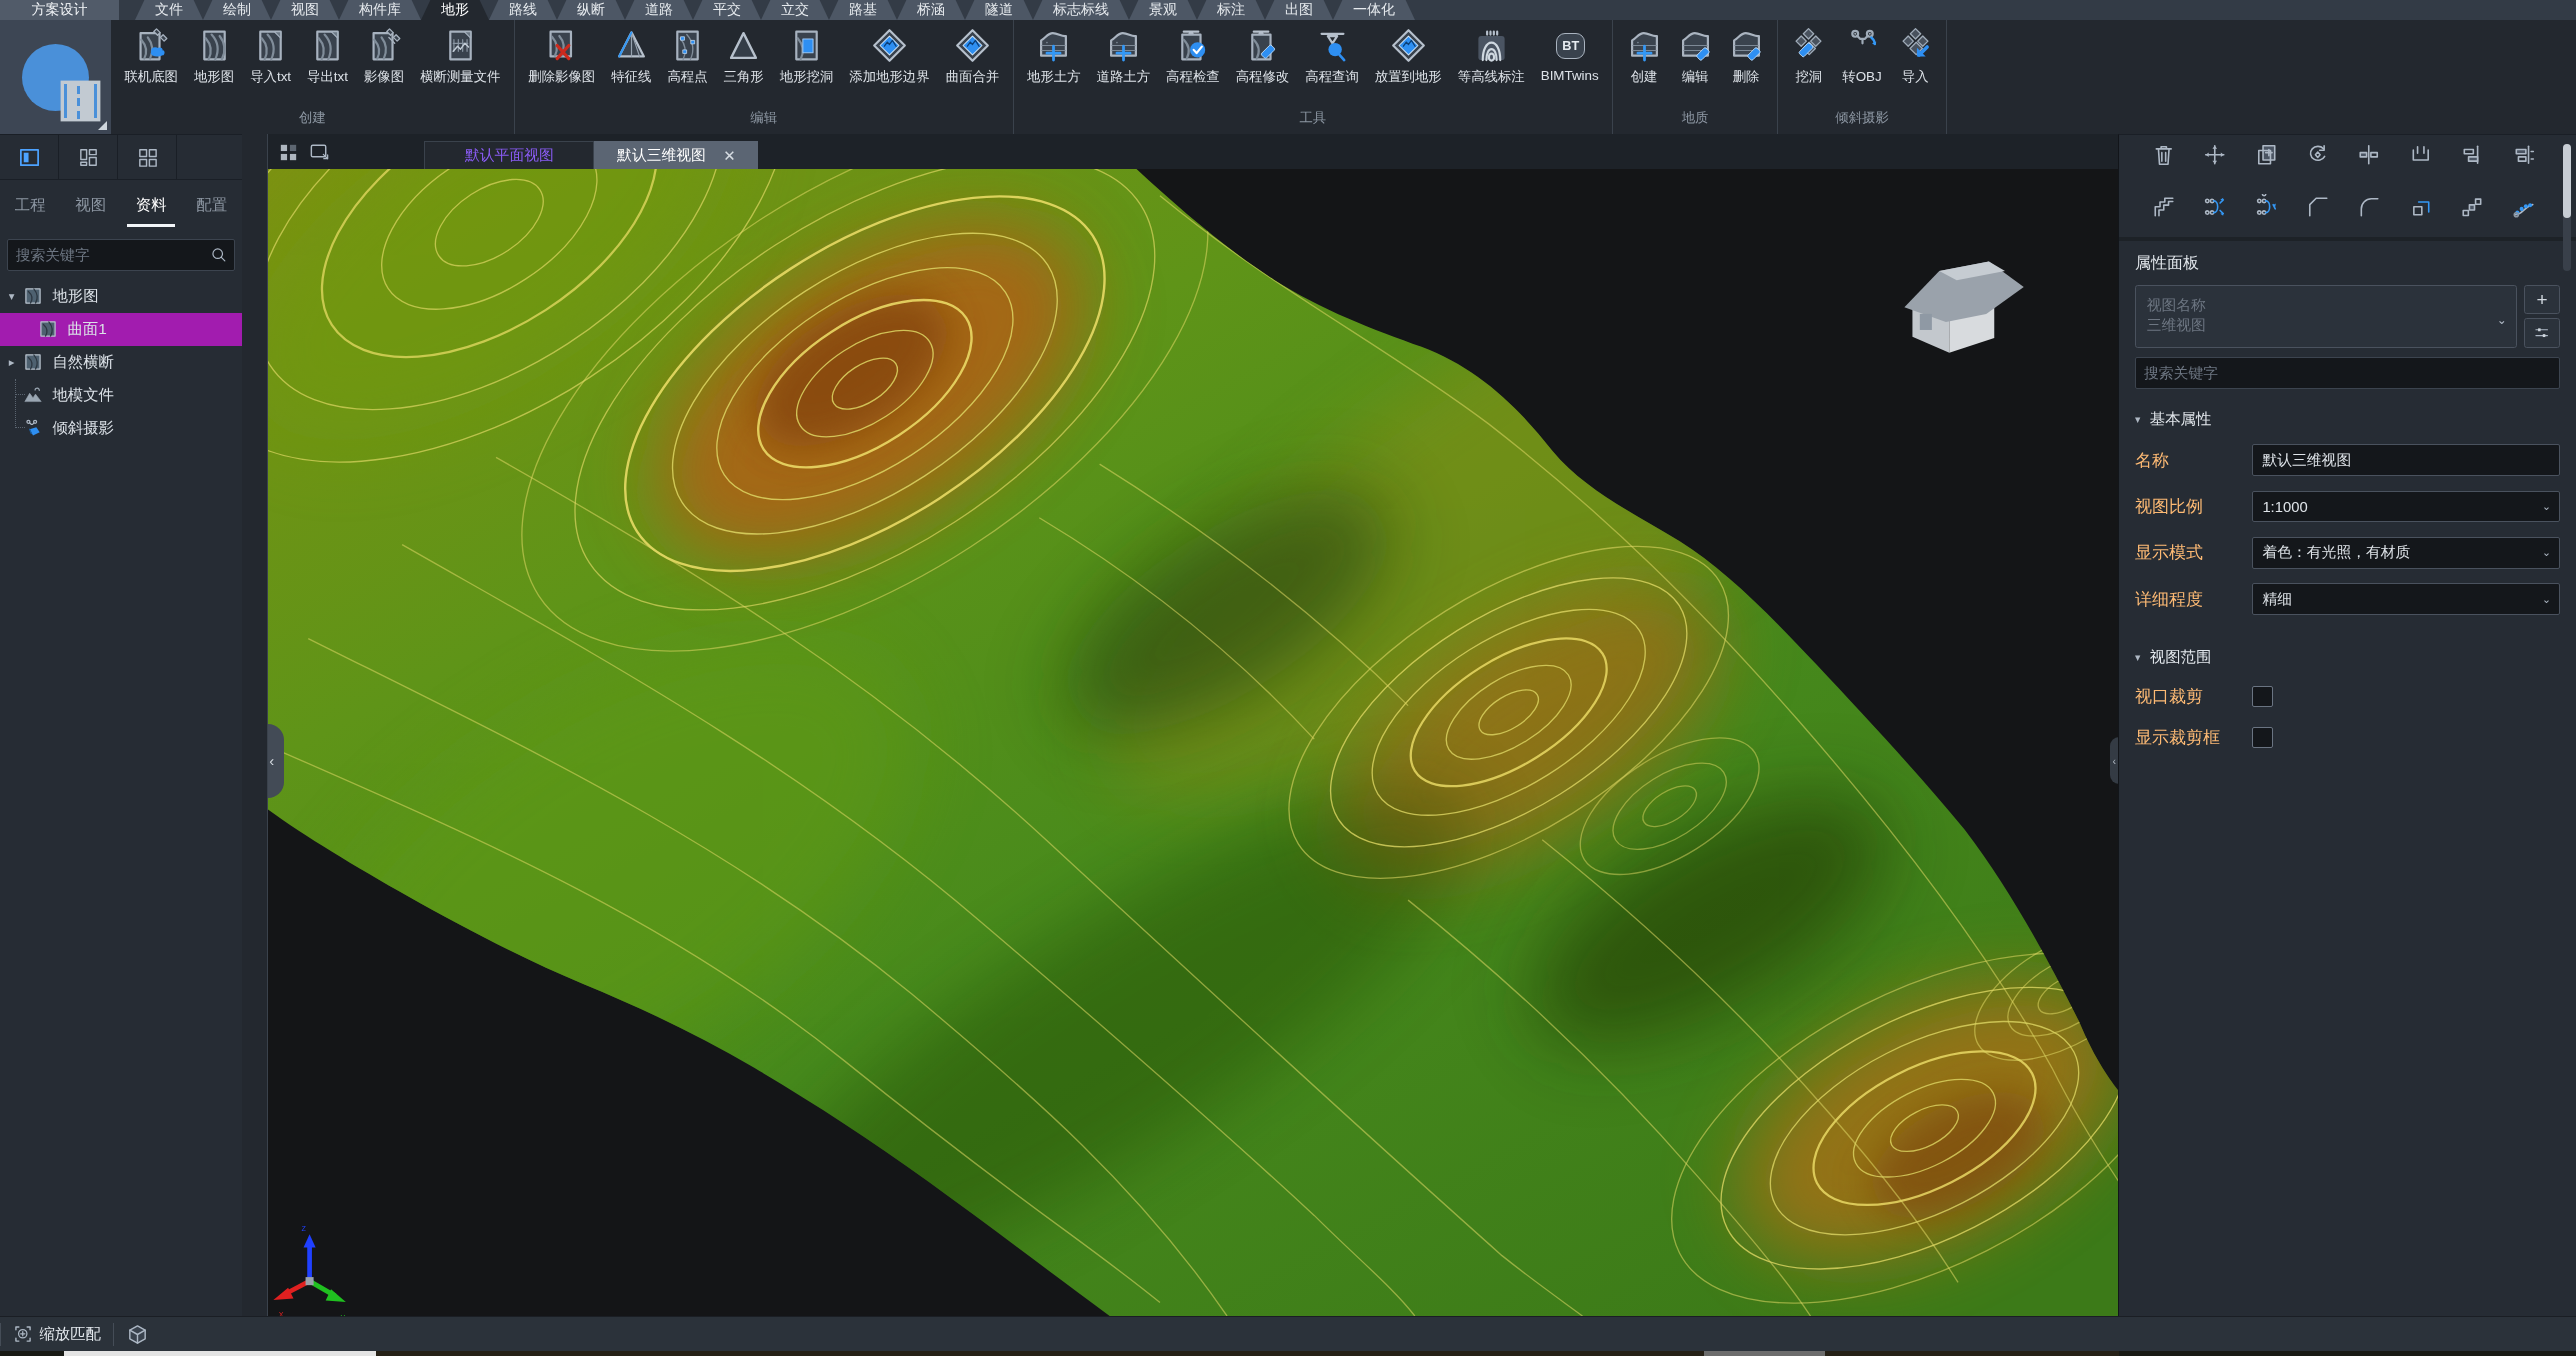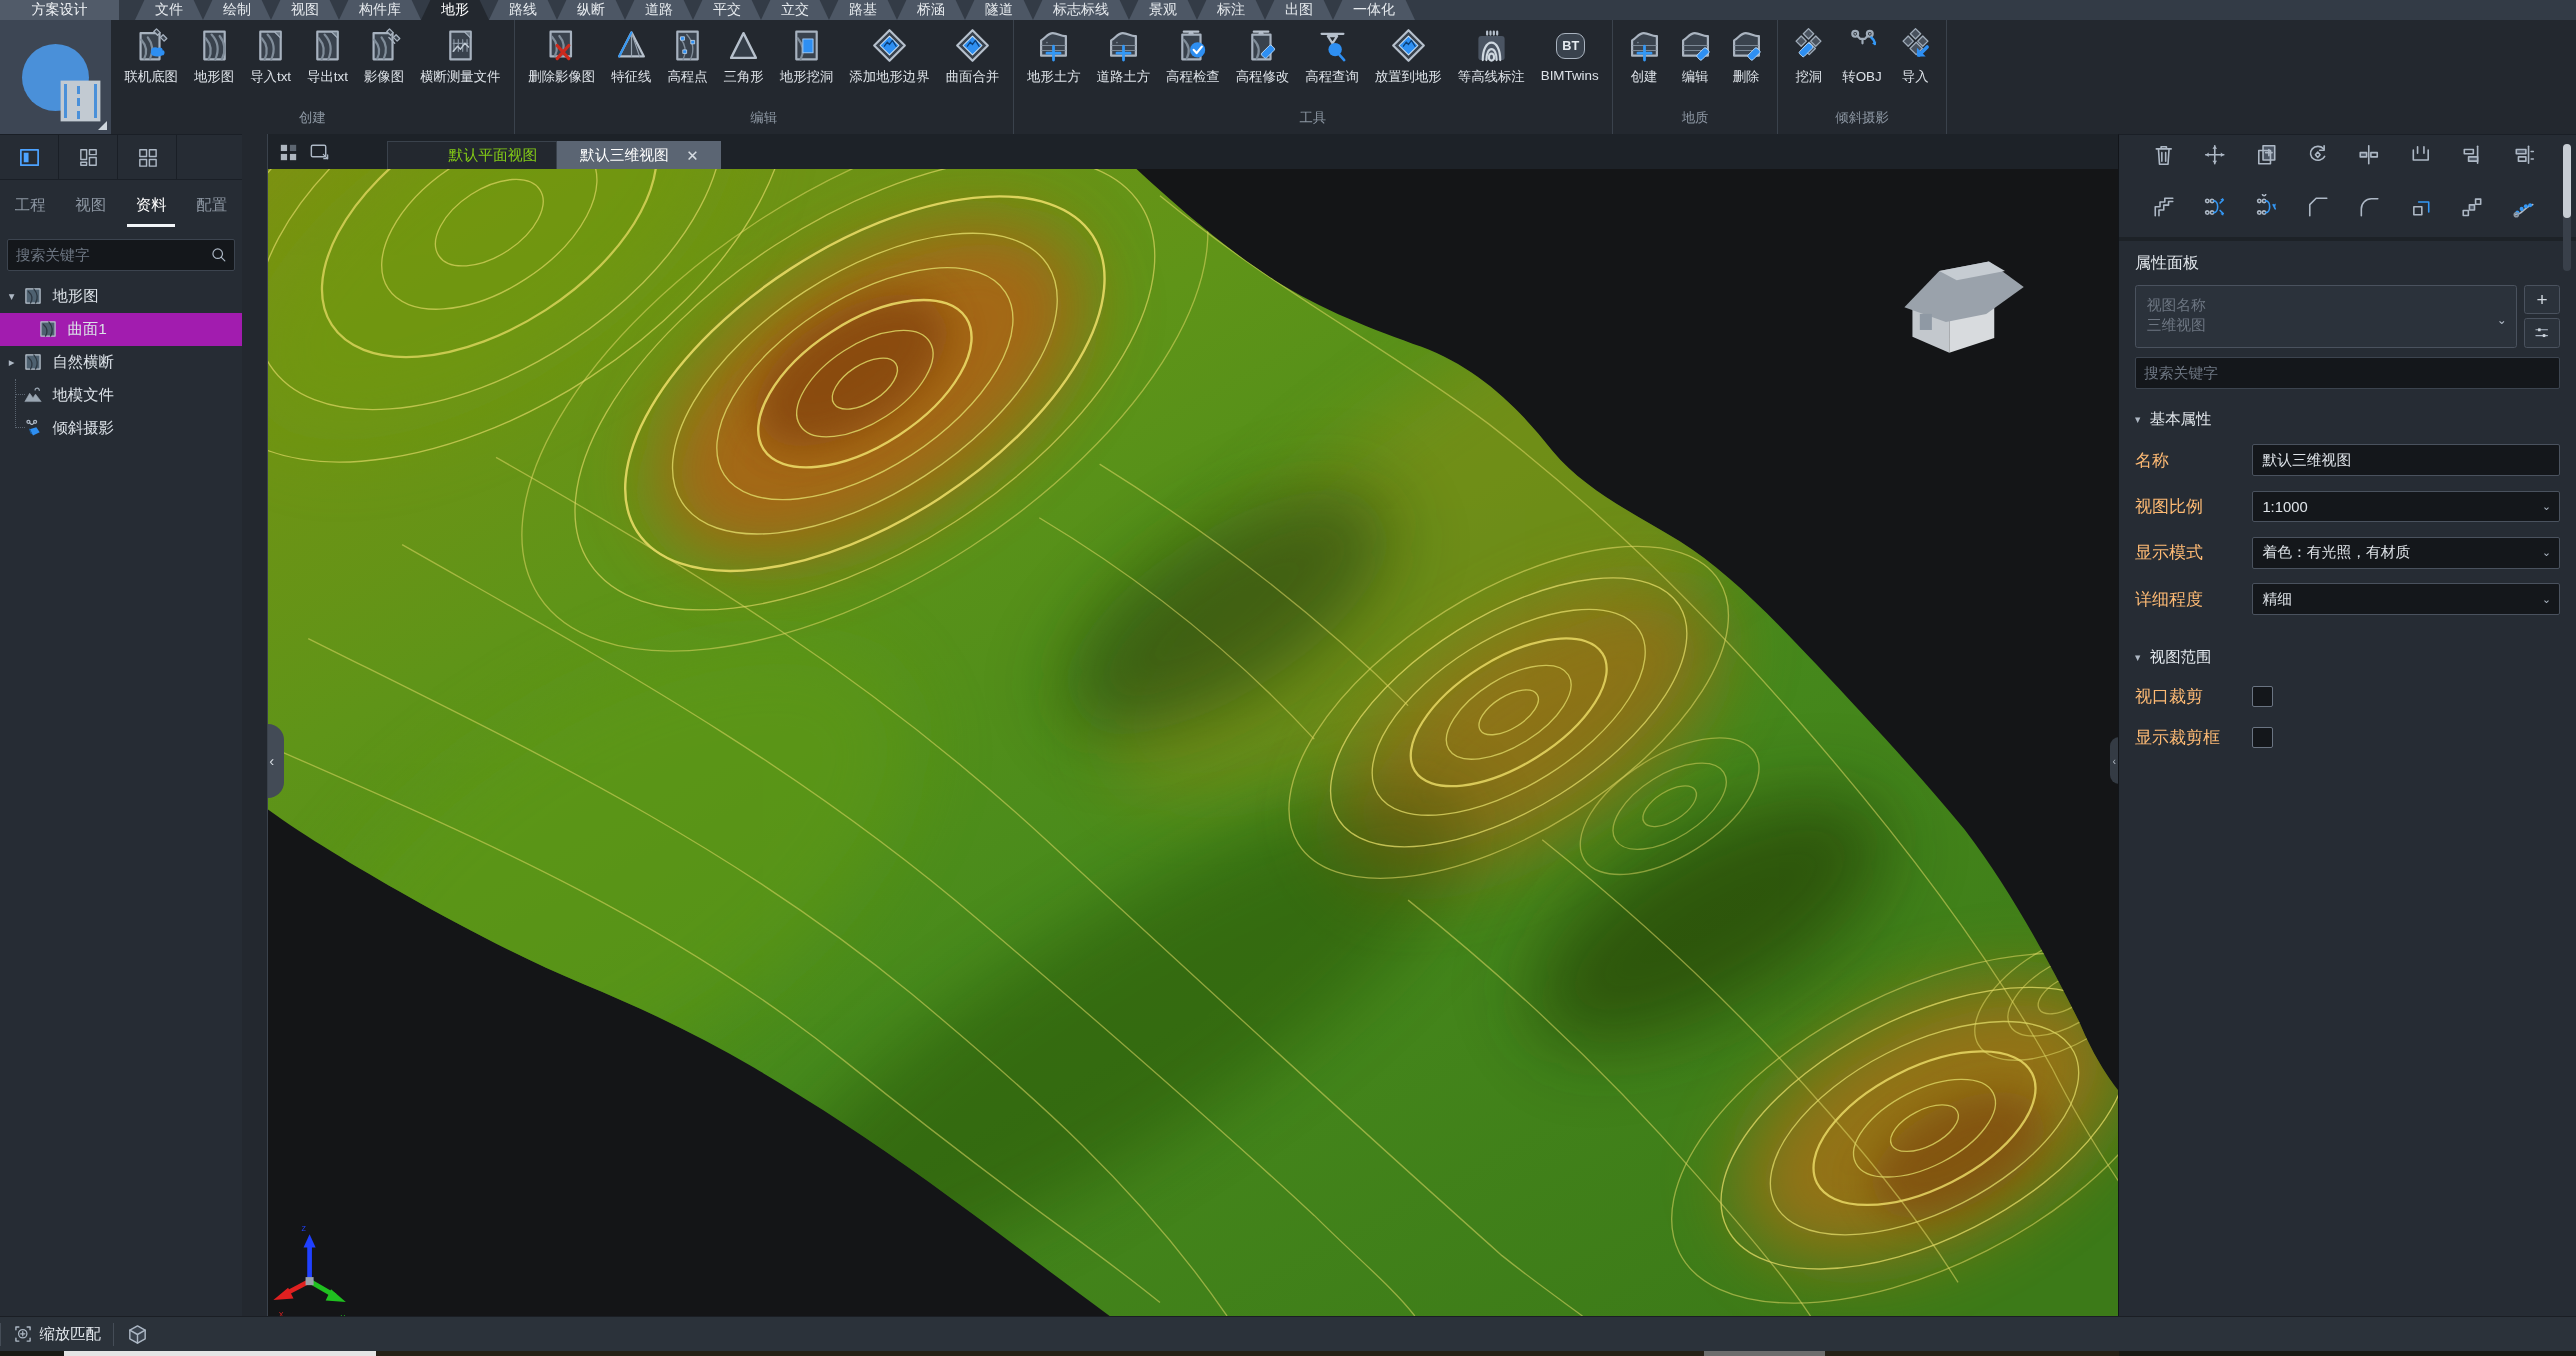--- a/index.html
+++ b/index.html
@@ -58,21 +58,21 @@
   .indent1{padding-left:38px;}
   .dotline{position:absolute;left:14.8px;top:0;bottom:50%;border-left:0.7px dotted #5a646f;width:0;}
   .dotline::after{content:"";position:absolute;left:0;bottom:0;width:9.4px;border-bottom:0.7px dotted #5a646f;}
 
   
   .viewport{position:absolute;left:267px;top:134px;width:1851px;height:1182px;background:#16181b;border-left:0.7px solid #3a424c;}
   .vp-tabbar{position:absolute;left:0;top:0;right:0;height:35px;background:#1d2228;display:flex;align-items:flex-end;}
   .vp-tool{width:23px;height:23px;margin:0 4px 5.4px 9.4px;}
   .vp-tool2{width:23px;height:23px;margin:0 4px 5.4px 4px;}
   .vp-tab{height:28px;display:flex;align-items:center;justify-content:center;font-size:14.8px;padding:0 19px;box-sizing:border-box;}
-  .vp-tab.inactive{width:170px;background:#23282f;border:0.7px solid #3a424c;border-bottom:none;color:#84cc16;margin-left:52px;justify-content:flex-end;}
+  .vp-tab.inactive{width:170px;background:#23282f;border:0.7px solid #3a424c;border-bottom:none;color:#8b5cf6;margin-left:89px;}
   .vp-tab.active{width:164px;background:#5b6573;color:#ffffff;gap:17.4px;}
   .vp-close{font-size:14.8px;color:#d6dce2;}
   .vp-canvas{position:absolute;left:0;top:35px;right:0;bottom:0;background:#141517;}
   .vp-canvas svg.terrain{position:absolute;left:0;top:0;width:100%;height:100%;}
   .collapse-left{position:absolute;left:0;top:555px;width:16px;height:74px;background:#434b56;border-radius:0 74px 74px 0;
                  display:flex;align-items:center;color:#d6dce2;font-size:14.8px;padding-left:1.3px;box-sizing:border-box;}
   .collapse-right{position:absolute;right:0;top:568px;width:9.4px;height:47px;background:#343b44;border-radius:47px 0 0 47px;
                   display:flex;align-items:center;justify-content:center;color:#aeb6bf;font-size:10.7px;}
 
   

